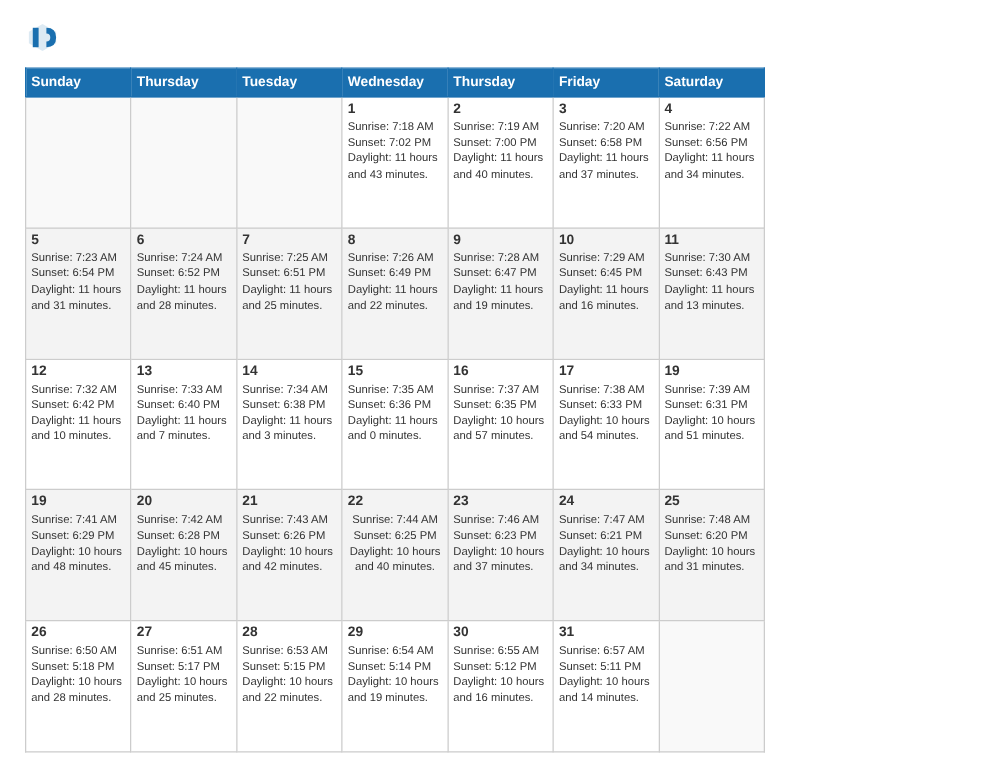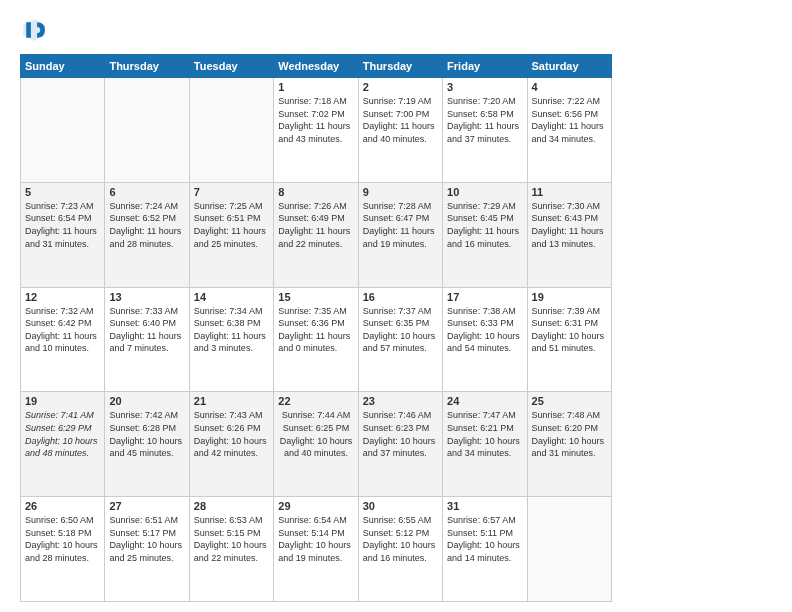--- a/index.html
+++ b/index.html
@@ -264,21 +264,21 @@
             <span class="day-num">19</span>
             <div class="day-info" style="white-space: pre-line;">Sunrise: 7:39 AM
 Sunset: 6:31 PM
 Daylight: 10 hours
 and 51 minutes.</div>
           </td>
         </tr>
         <tr>
           <td>
             <span class="day-num">19</span>
-            <div class="day-info" style="white-space: pre-line; font-style: italic;">Sunrise: 7:41 AM
+            <div class="day-info" style="white-space: pre-line;">Sunrise: 7:41 AM
 Sunset: 6:29 PM
 Daylight: 10 hours
 and 48 minutes.</div>
           </td>
           <td>
             <span class="day-num">20</span>
             <div class="day-info" style="white-space: pre-line;">Sunrise: 7:42 AM
 Sunset: 6:28 PM
 Daylight: 10 hours
 and 45 minutes.</div>

